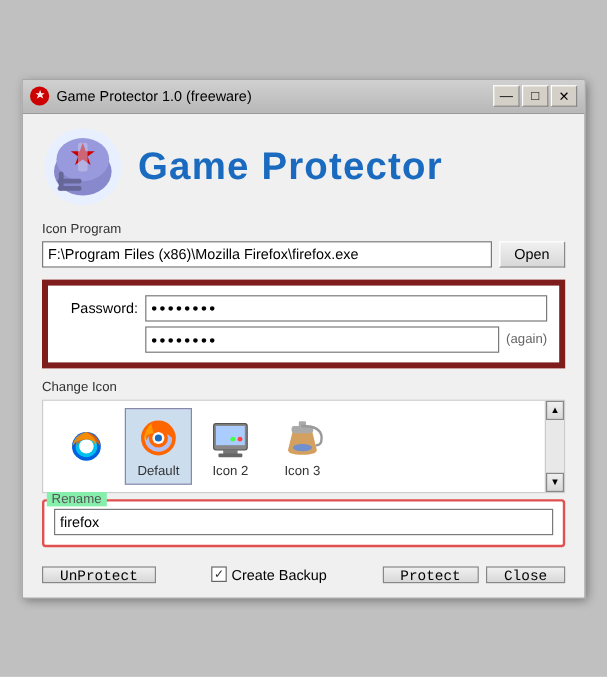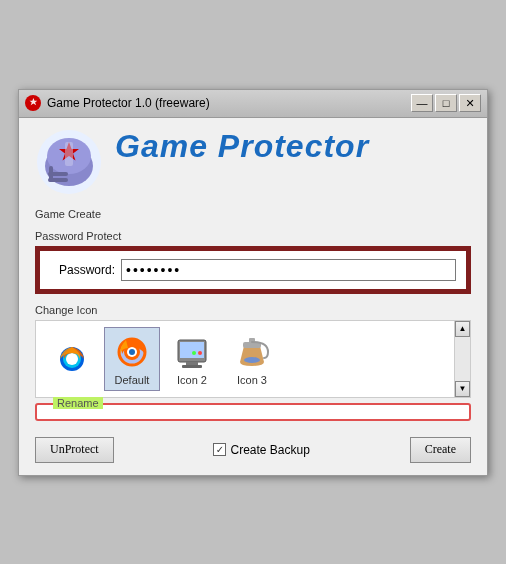--- a/index.html
+++ b/index.html
@@ -75,24 +75,23 @@
     .website-link {
       text-align: right;
       font-size: 11px;
       color: #0000cc;
       text-decoration: underline;
       margin-bottom: 6px;
       cursor: pointer;
     }
     .header-row {
       display: flex;
-      align-items: flex-start;
+      align-items: center;
       gap: 12px;
       margin-bottom: 12px;
-      font-style: italic;
     }
     .helmet-icon {
       width: 68px;
       height: 68px;
       flex-shrink: 0;
     }
     .app-title {
       font-size: 32px;
       font-weight: bold;
       color: #1a6bbf;
@@ -234,22 +233,22 @@
       border: 2px solid #e05050;
       border-radius: 3px;
       padding: 6px 8px 8px;
       margin-bottom: 12px;
       background: #fff;
       position: relative;
     }
     .rename-legend {
       position: absolute;
       top: -8px;
-      left: 16px;
-      background: #bef264;
+      left: 2px;
+      background: #86efac;
       padding: 0 4px;
       font-size: 11px;
       color: #555;
     }
     .rename-input {
       width: 100%;
       height: 22px;
       border: 1px solid #7a7a7a;
       background: #fff;
       padding: 2px 4px;
@@ -285,27 +284,27 @@
       height: 13px;
       border: 1px solid #666;
       background: #fff;
       display: flex;
       align-items: center;
       justify-content: center;
       font-size: 10px;
       color: #333;
     }
     .btn-footer {
-      height: 26px;
+      height: 14px;
       padding: 0 14px;
       background: linear-gradient(to bottom, #f0f0f0, #d8d8d8);
       border: 1px solid #888;
       cursor: pointer;
       font-size: 12px;
-      font-family: Liberation Serif, serif;
+      font-family: Liberation Mono, monospace;
     }
   </style>
 </head>
 <body>
 
 <div class="window">
 
   <div class="title-bar">
     <div class="title-bar-left">
       <div class="title-icon">
@@ -341,29 +340,37 @@
 
           <polygon points="34,14 36.5,21 44,21 38,25.5 40.5,32.5 34,28 27.5,32.5 30,25.5 24,21 31.5,21" fill="#cc0000"></polygon>
 
           <rect x="30" y="14" width="8" height="24" rx="2" fill="#ccccee" opacity="0.5"></rect>
         </svg>
       </div>
       <div class="app-title">Game Protector</div>
     </div>
 
     <div class="section">
-      <div class="section-label">Game Create</div>
+      <div class="section-label">Icon Program</div>
+      <div class="input-row">
+        <input class="input-field" type="text" value="F:\Program Files (x86)\Mozilla Firefox\firefox.exe" style="">
+        <button class="btn">Open</button>
+      </div>
     </div>
 
     <div class="section">
-      <div class="section-label">Password Protect</div>
       <div class="password-section">
         <div class="pw-row">
           <span class="pw-label">Password:</span>
           <input class="pw-input" type="password" value="12345678" style="">
+        </div>
+        <div class="pw-row">
+          <span class="pw-label"></span>
+          <input class="pw-input" type="password" value="12345678" style="">
+          <span class="pw-again">(again)</span>
         </div>
       </div>
     </div>
 
     <div class="icon-section">
       <div class="section-label">Change Icon</div>
       <div class="icon-grid-wrapper">
         <div class="icon-grid">
 
           <div class="icon-item">
@@ -429,30 +436,32 @@
         <div class="scrollbar-v">
           <div class="scroll-btn">▲</div>
           <div style="flex:1; background:#e0e0e0;"></div>
           <div class="scroll-btn">▼</div>
         </div>
       </div>
     </div>
 
     <div class="rename-section">
       <span class="rename-legend">Rename</span>
+      <input class="rename-input" type="text" value="firefox" style="">
     </div>
 
     <div class="footer">
       <div class="footer-left">
         <button class="btn-footer">UnProtect</button>
       </div>
       <div class="footer-center">
         <label class="checkbox-label">
           <div class="checkbox-box">✓</div>
           <span>Create Backup</span>
         </label>
       </div>
       <div class="footer-right">
-        <button class="btn-footer">Create</button>
+        <button class="btn-footer">Protect</button>
+        <button class="btn-footer">Close</button>
       </div>
     </div>
   </div>
 </div>
 
 </body></html>

